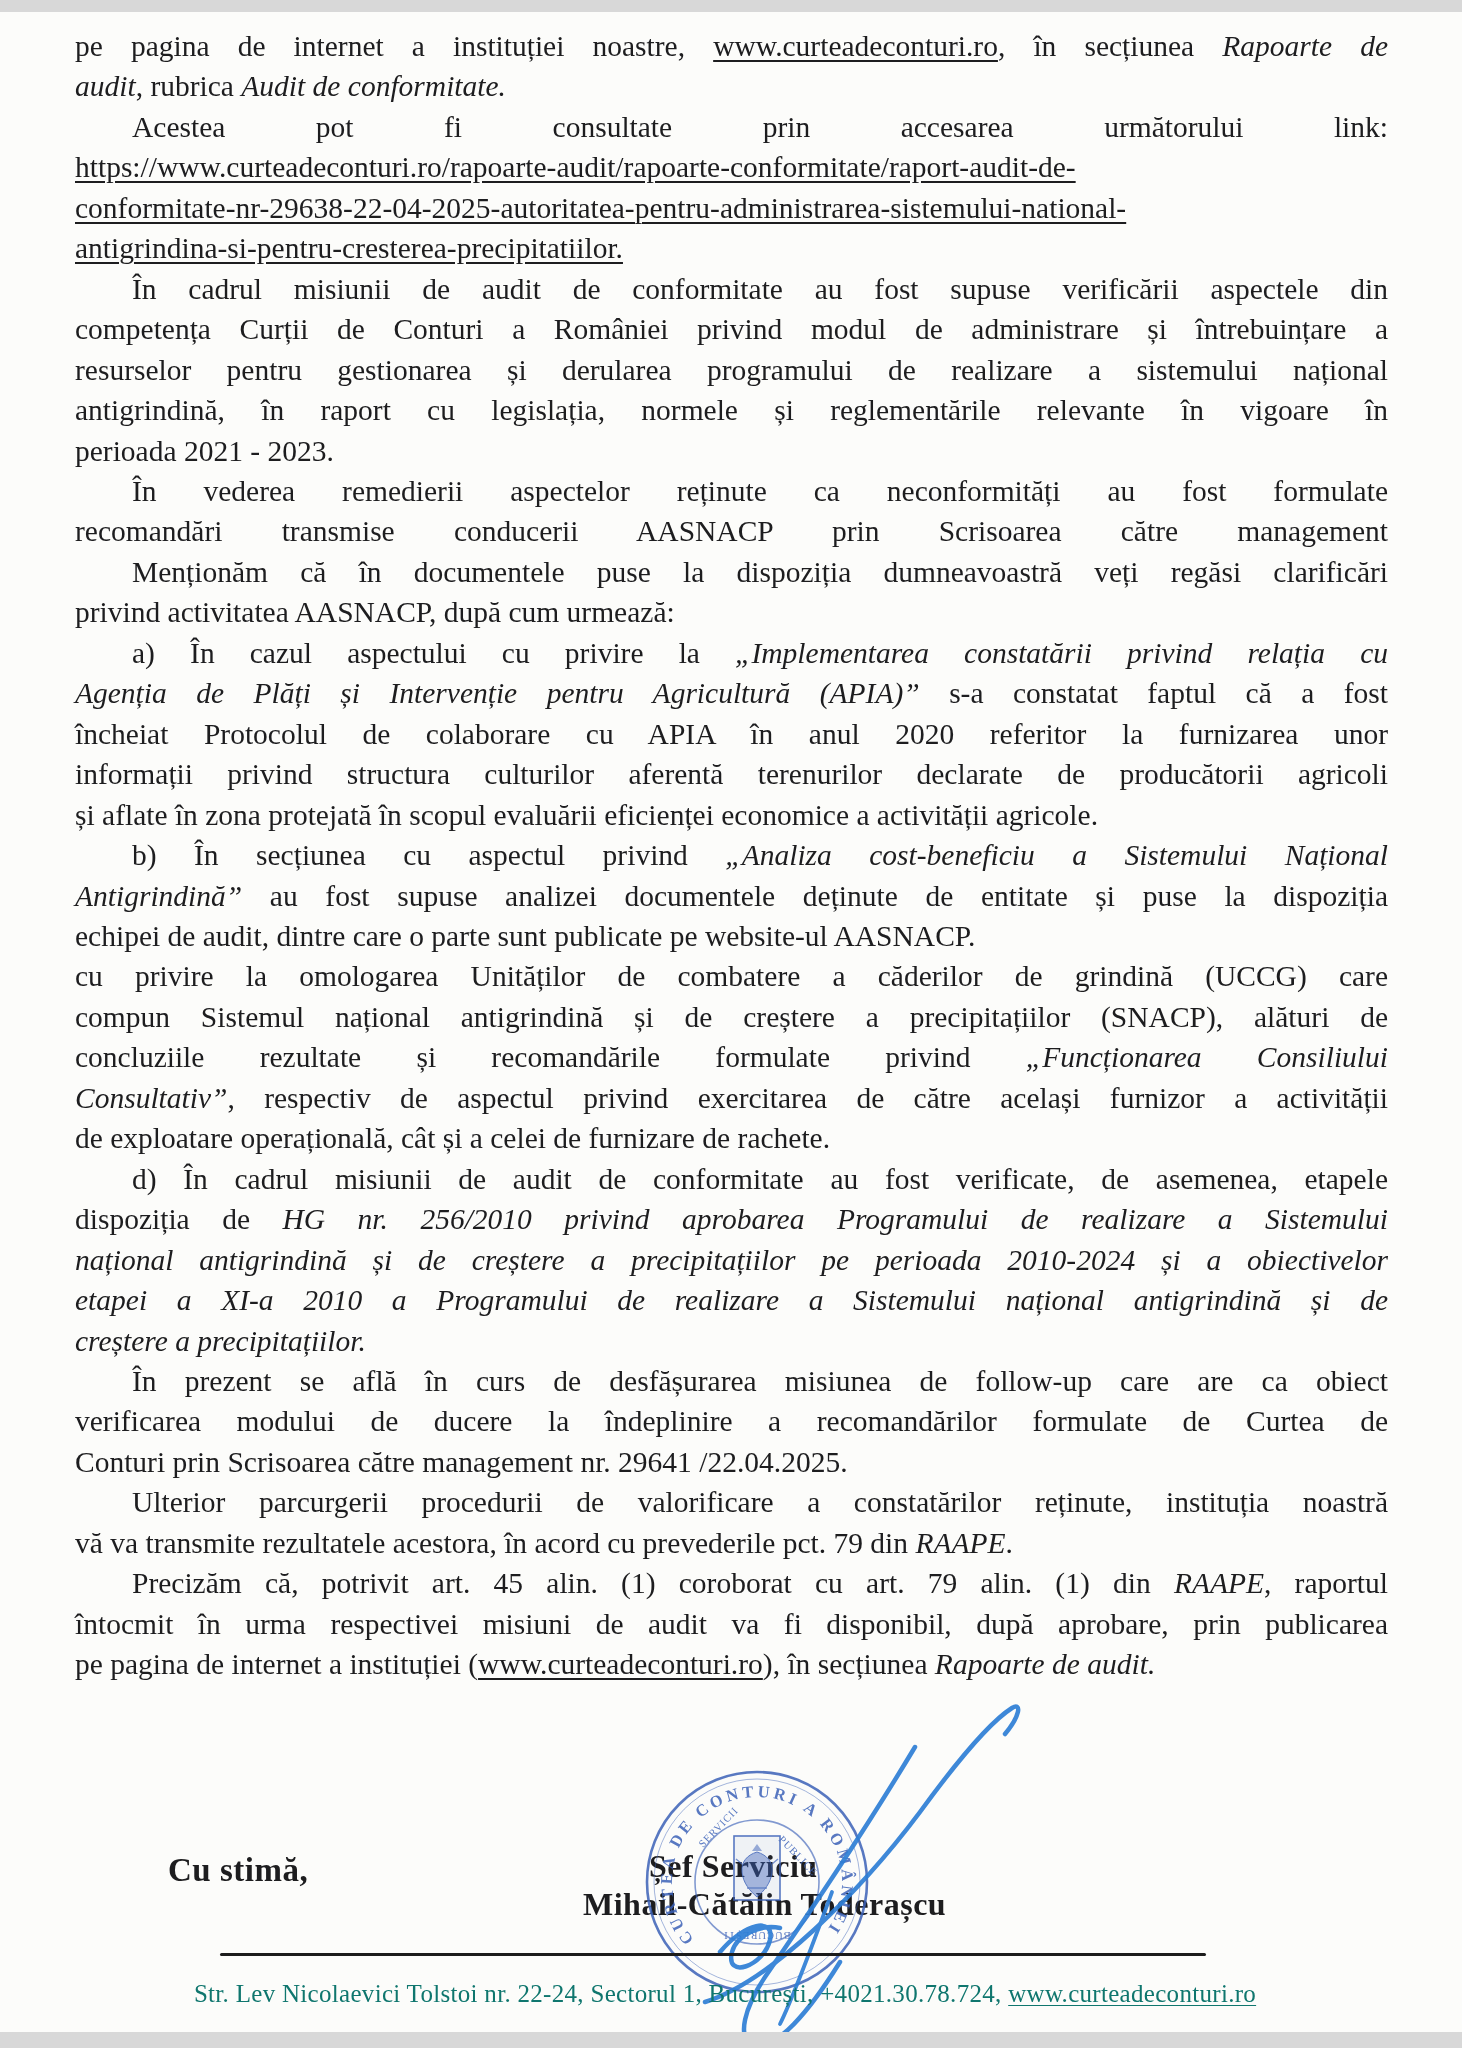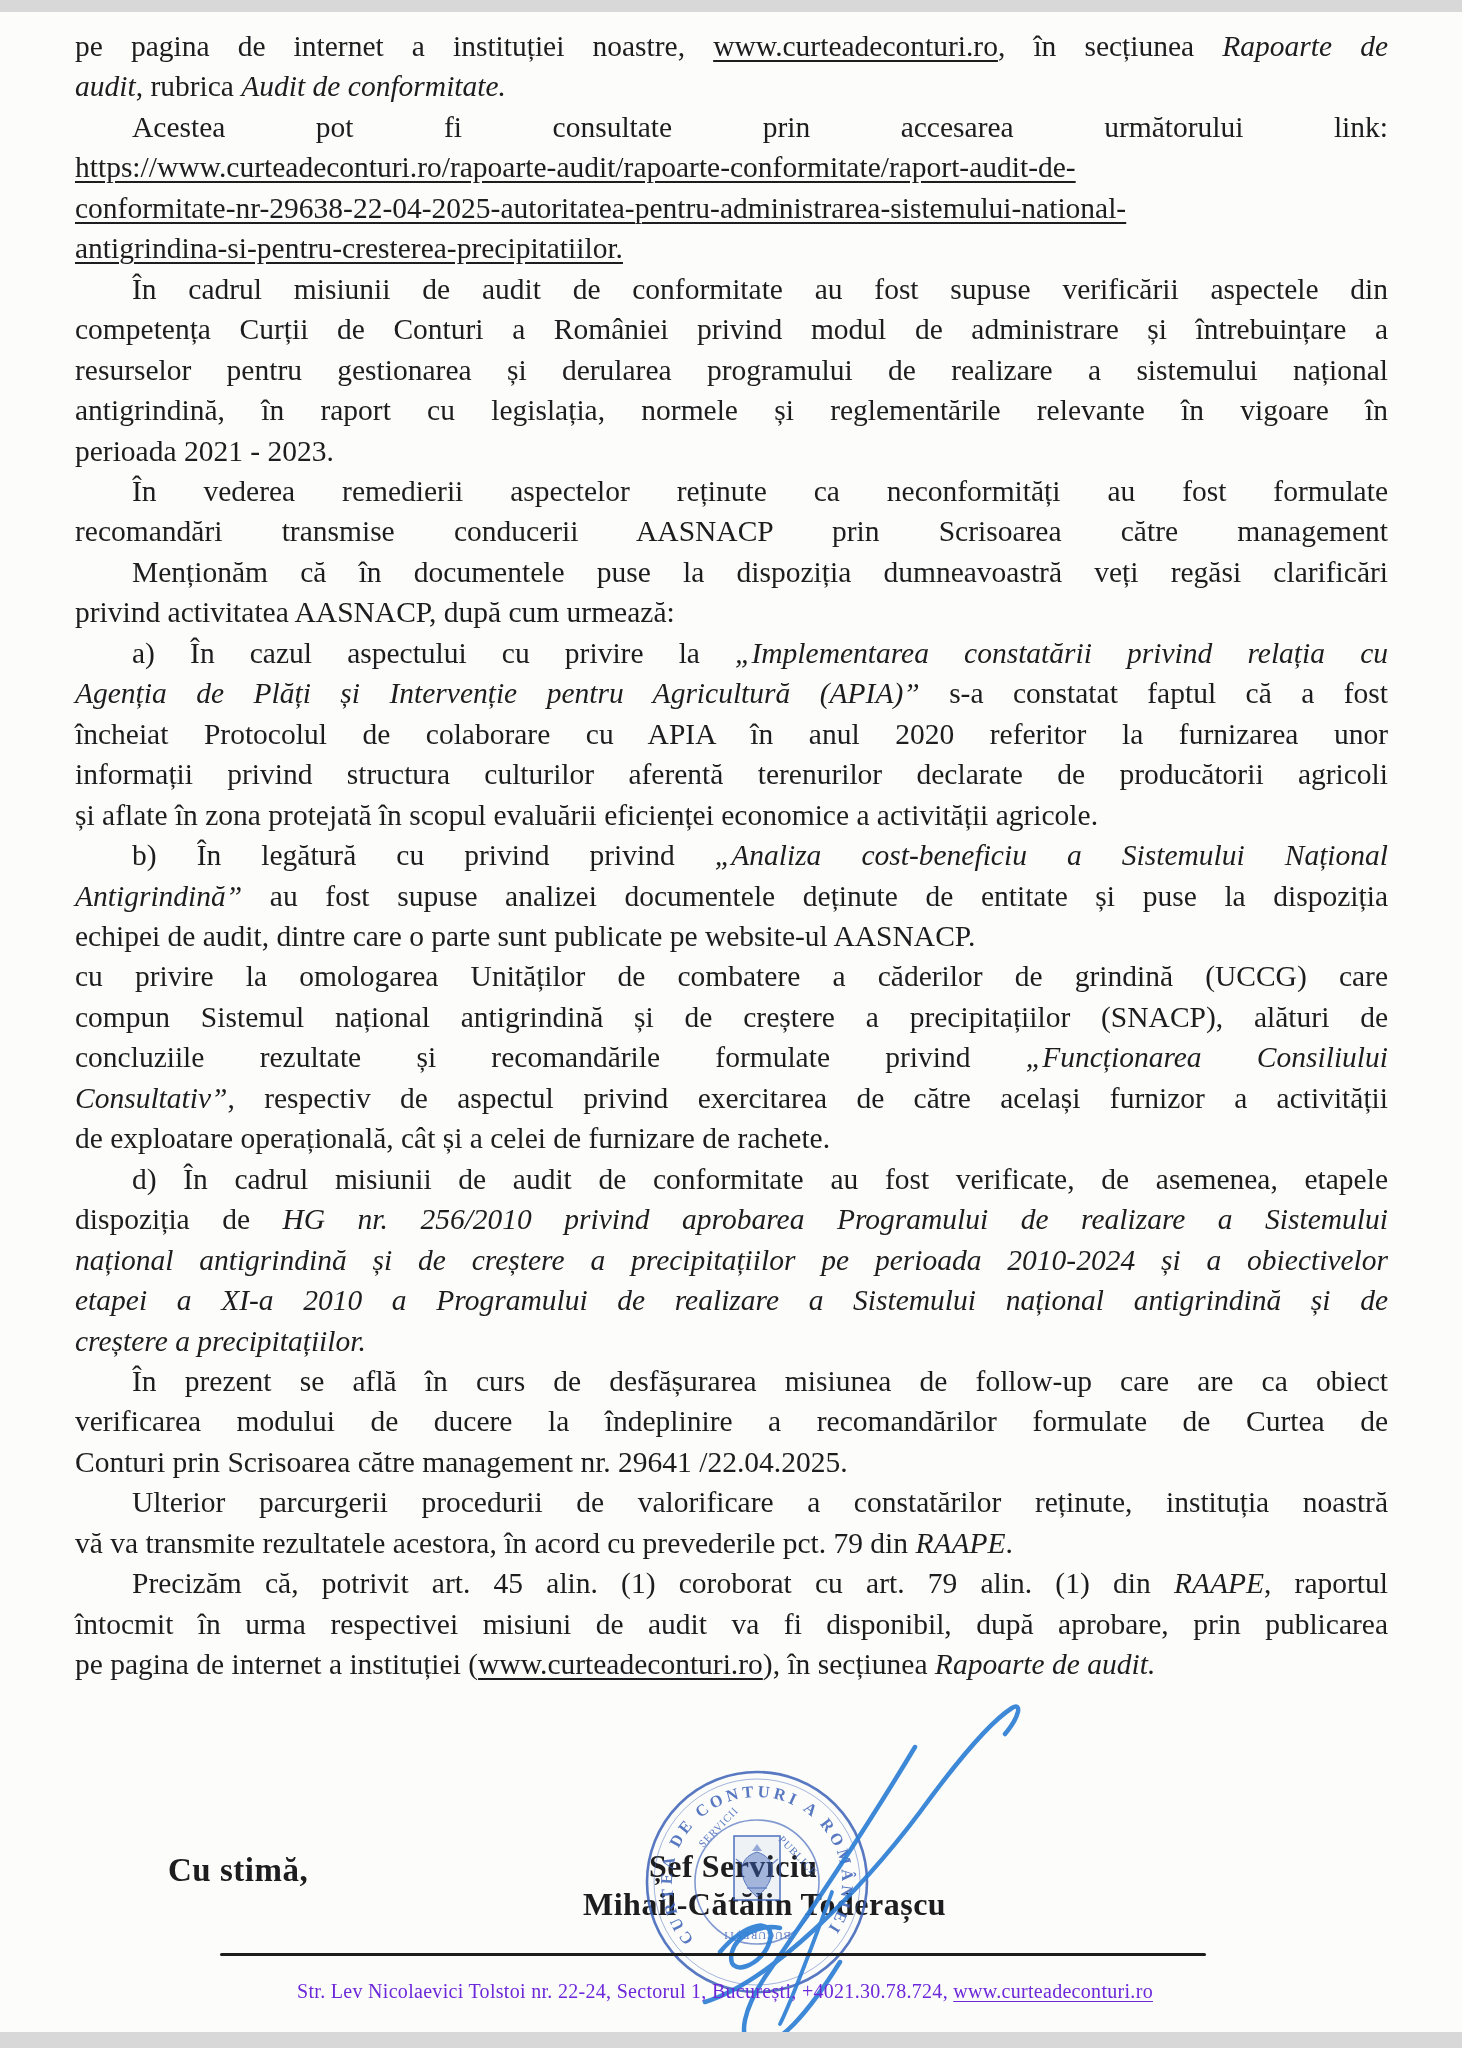--- a/index.html
+++ b/index.html
@@ -55,22 +55,22 @@
   .footer-rule{
     position:absolute; left:220px; top:1941px;
     width:986px; height:3px;
     background:#1c1c1c;
     border-radius:2px;
   }
   .footer{
     position:absolute; left:140px; top:1968px;
     width:1170px;
     text-align:center;
-    font-size:20px;
-    color:#6d28d9;
+    font-size:25px;
+    color:#0f766e;
     letter-spacing:.3px;
   }
   .footer a.doclink{text-decoration-thickness:1.2px;text-underline-offset:3px;}
   .scan-line{
     position:absolute; left:1028px; top:2025px;
     width:434px; height:2px;
     background:#b7b7b4;
   }
 </style>
 </head>
@@ -105,21 +105,21 @@
         <div class="line end"><span>privind activitatea AASNACP, după cum urmează:</span></div>
       </div>
       <div class="para">
         <div class="line ind"><span>a) În cazul aspectului cu privire la </span><span class="it">„Implementarea constatării privind relația cu</span></div>
         <div class="line"><span class="it">Agenția de Plăți și Intervenție pentru Agricultură (APIA)”</span><span> s-a constatat faptul că a fost</span></div>
         <div class="line"><span>încheiat Protocolul de colaborare cu APIA în anul 2020 referitor la furnizarea unor</span></div>
         <div class="line"><span>informații privind structura culturilor aferentă terenurilor declarate de producătorii agricoli</span></div>
         <div class="line end"><span>și aflate în zona protejată în scopul evaluării eficienței economice a activității agricole.</span></div>
       </div>
       <div class="para">
-        <div class="line ind"><span>b) În legătură cu privind privind </span><span class="it">„Analiza cost-beneficiu a Sistemului Național</span></div>
+        <div class="line ind"><span>b) În secțiunea cu aspectul privind </span><span class="it">„Analiza cost-beneficiu a Sistemului Național</span></div>
         <div class="line"><span class="it">Antigrindină”</span><span> au fost supuse analizei documentele deținute de entitate și puse la dispoziția</span></div>
         <div class="line end"><span>echipei de audit, dintre care o parte sunt publicate pe website-ul AASNACP.</span></div>
       </div>
       <div class="para">
         <div class="line"><span>cu privire la omologarea Unităților de combatere a căderilor de grindină (UCCG) care</span></div>
         <div class="line"><span>compun Sistemul național antigrindină și de creștere a precipitațiilor (SNACP), alături de</span></div>
         <div class="line"><span>concluziile rezultate și recomandările formulate privind </span><span class="it">„Funcționarea Consiliului</span></div>
         <div class="line"><span class="it">Consultativ”</span><span>, respectiv de aspectul privind exercitarea de către același furnizor a activității</span></div>
         <div class="line end"><span>de exploatare operațională, cât și a celei de furnizare de rachete.</span></div>
       </div>

